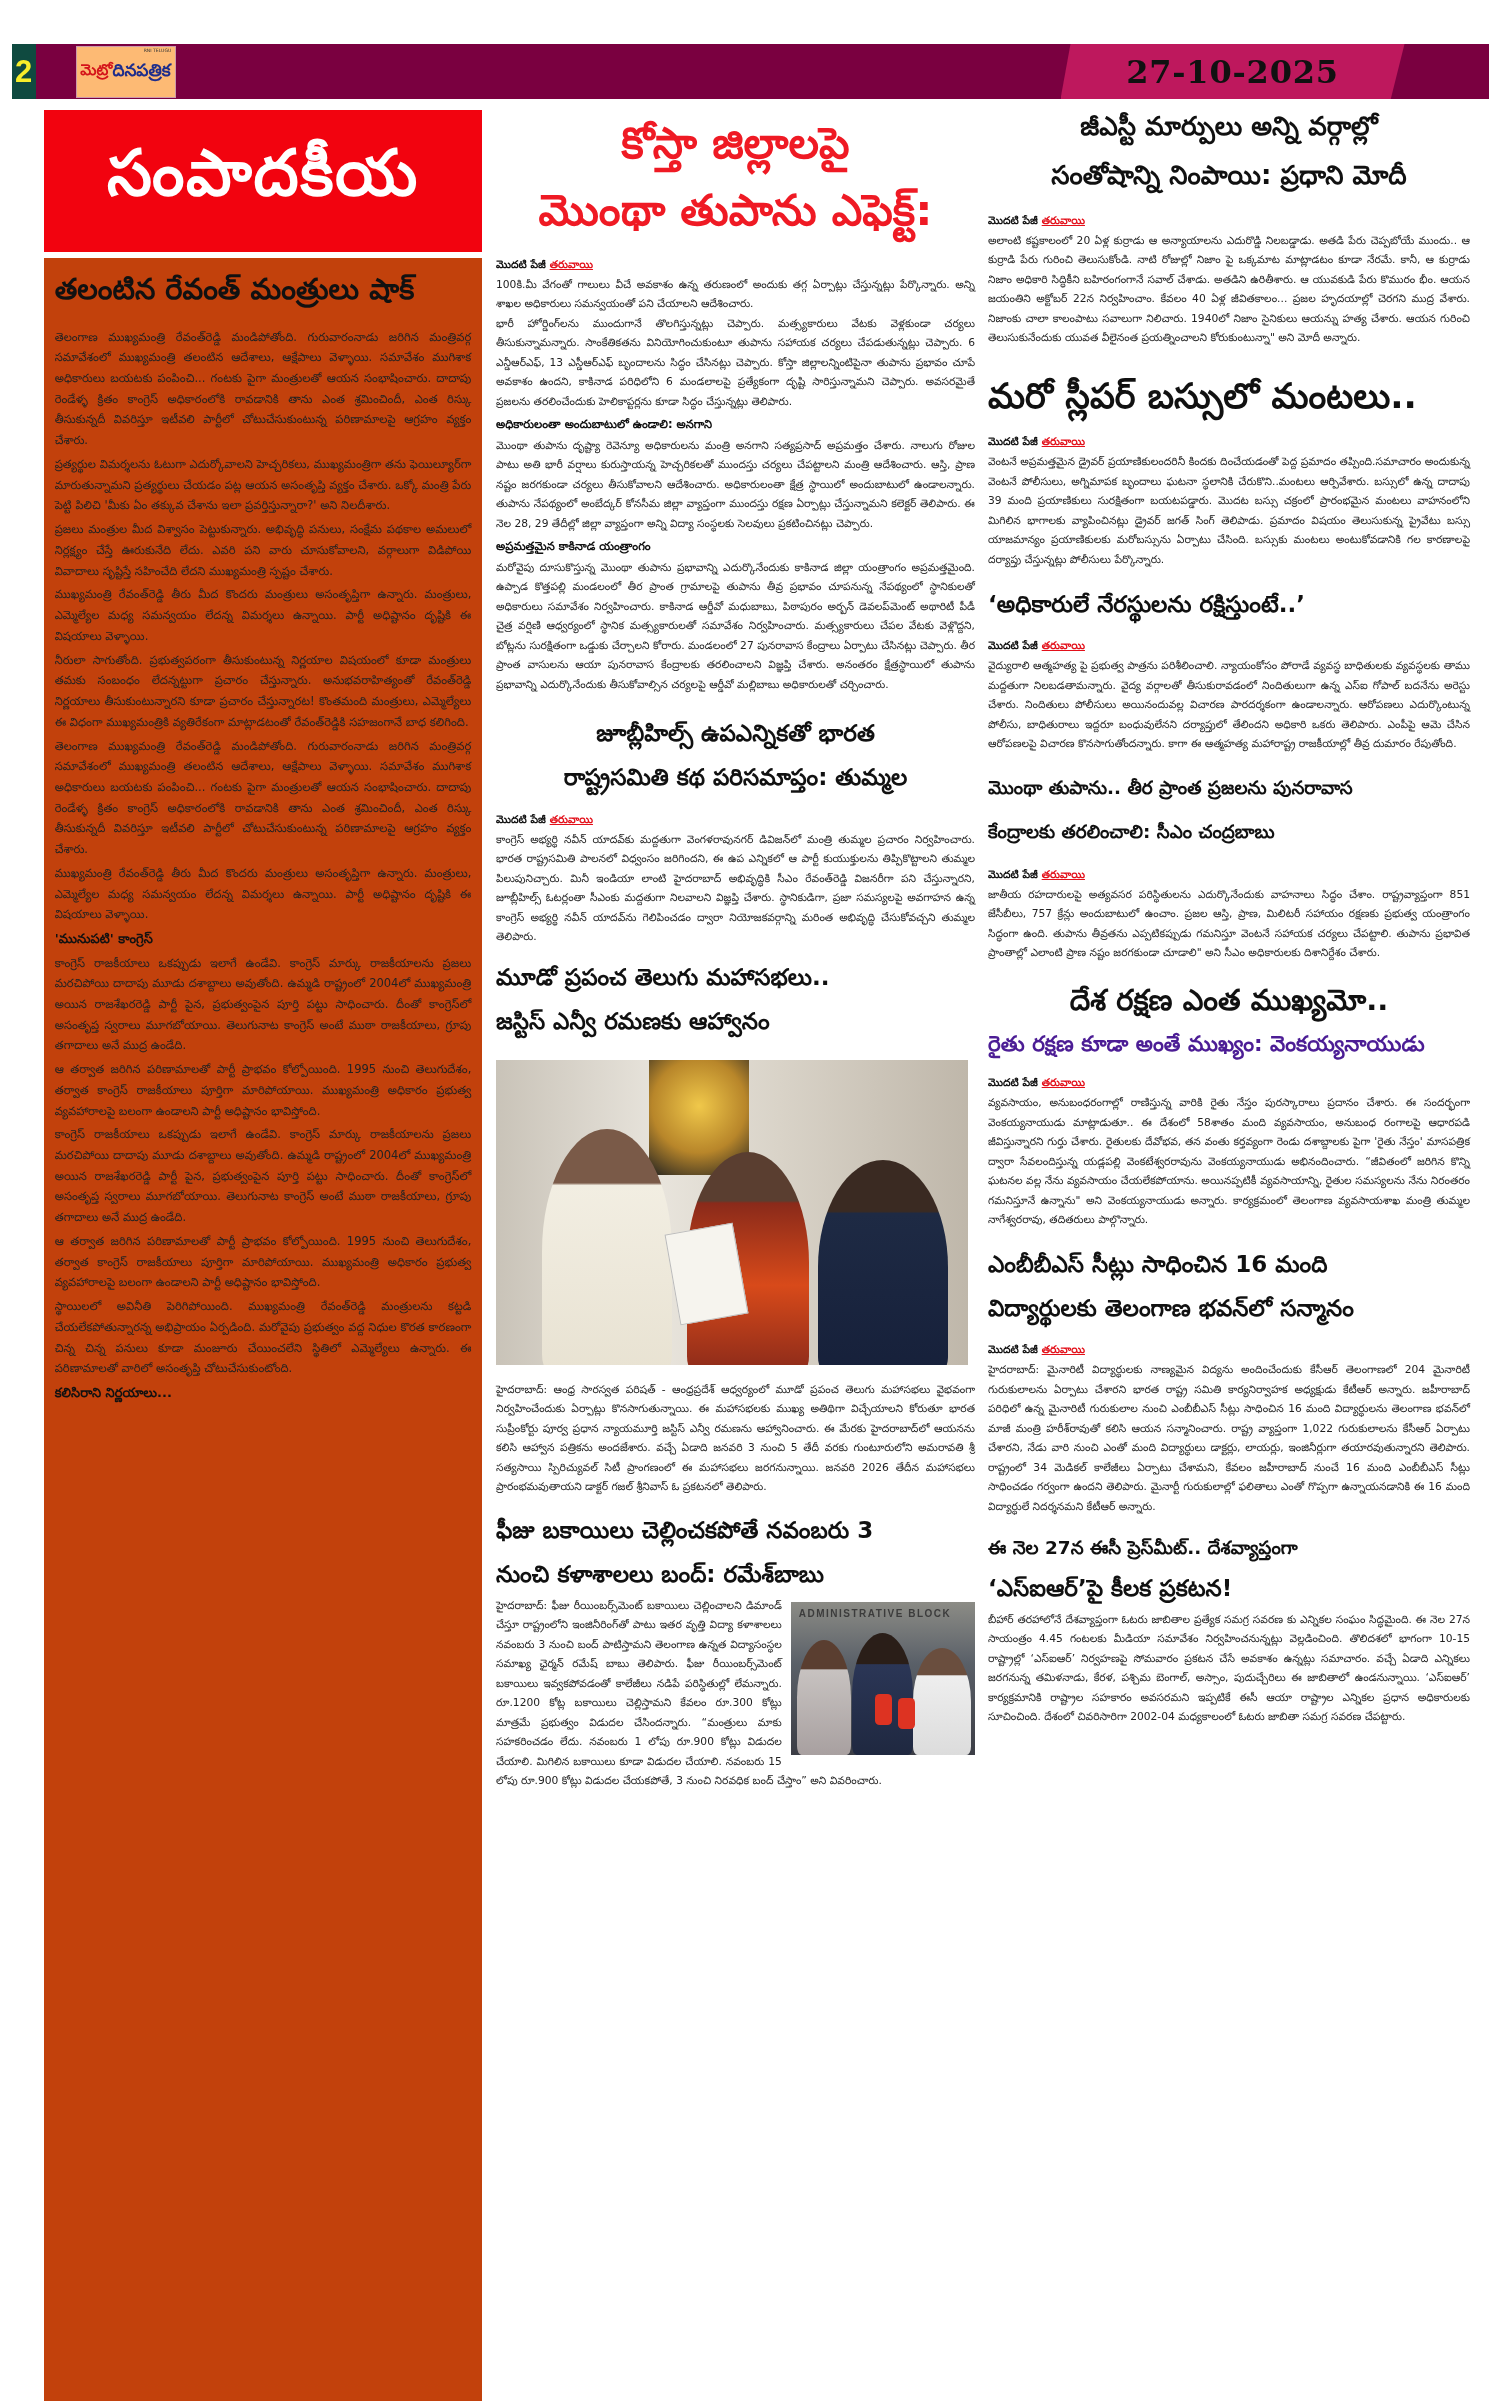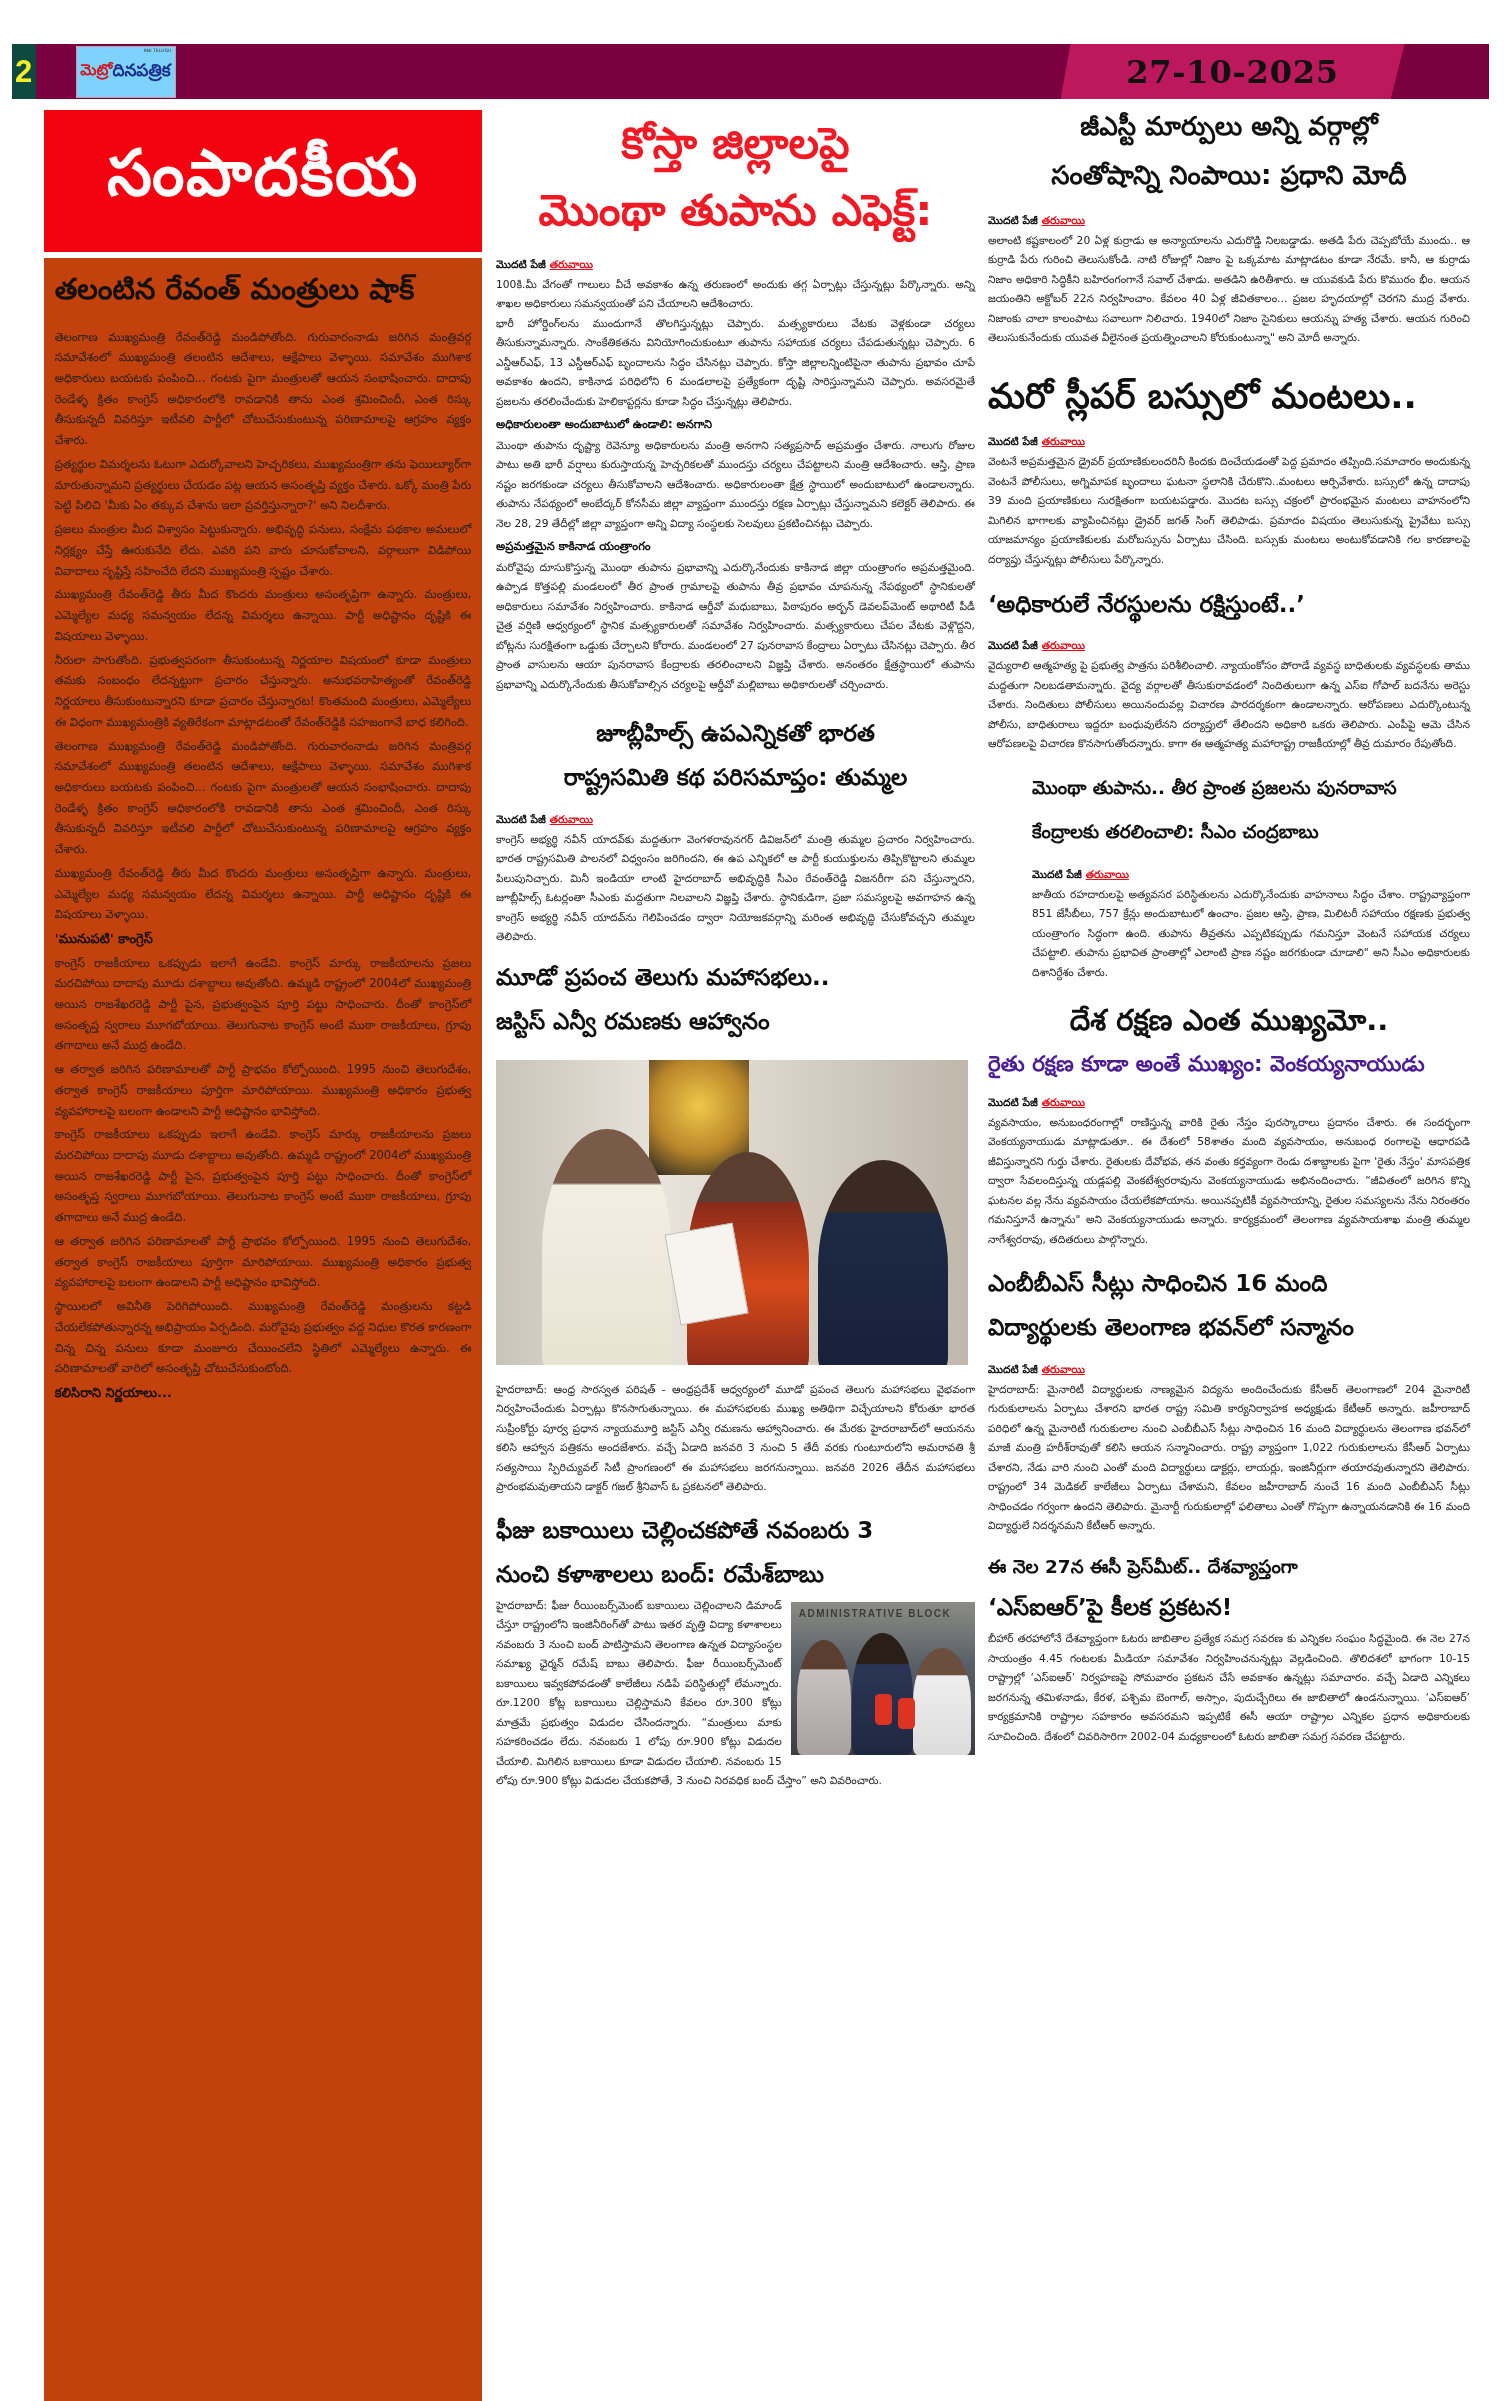--- a/index.html
+++ b/index.html
@@ -3,21 +3,21 @@
 <meta charset="utf-8">
 <style>
   * { box-sizing: border-box; margin: 0; padding: 0; }
   html, body { width: 1505px; height: 2401px; background: #ffffff; overflow: hidden; }
   body { font-family: "DejaVu Sans", sans-serif; color: #1a1a1a; position: relative; }
 
   
   .masthead { position: absolute; left: 11.5px; top: 44px; width: 1477px; height: 55px; background: #7a0040; }
   .page-num { position: absolute; left: 0; top: 0; width: 24px; height: 55px; background: #0f4a40; color: #f7ee2a;
     font: bold 31px "Liberation Sans", sans-serif; display: flex; align-items: center; justify-content: center; }
-  .logo-box { position: absolute; left: 64px; top: 1.5px; width: 100px; height: 52px; background: #7dd3fc; border: 0.8px solid #c9a; 
+  .logo-box { position: absolute; left: 64px; top: 1.5px; width: 100px; height: 52px; background: #fdba74; border: 0.8px solid #c9a; 
     display: flex; align-items: center; justify-content: center; overflow: hidden; }
   .logo-red { color: #d4141a; font: bold 15.3px "DejaVu Sans", sans-serif; }
   .logo-blue { color: #1d2d8c; font: bold 17px "DejaVu Sans", sans-serif; }
   .logo-tag { position: absolute; top: 1.5px; right: 3.1px; font: 4.6px "DejaVu Sans", sans-serif; color: #333; }
   .date-slant { position: absolute; left: 1049px; top: 0; width: 344px; height: 55px; background: #be185d;
     clip-path: polygon(10px 0, 100% 0, 96% 100%, 0 100%); display: flex; align-items: center; justify-content: center; }
   .date-text { font: 900 32px "DejaVu Serif", serif; letter-spacing: 0.8px; color: #111; }
 
   
   .col { position: absolute; }
@@ -167,21 +167,21 @@
 
   <article style="margin-top:12.2px;">
     <div class="hl-black-m">‘అధికారులే నేరస్థులను రక్షిస్తుంటే..’</div>
     <div class="kicker">
       <span>మొదటి పేజీ</span>
       <span class="k-red">తరువాయి</span>
     </div>
     <p class="body-p">వైద్యురాలి ఆత్మహత్య పై ప్రభుత్వ పాత్రను పరిశీలించాలి. న్యాయంకోసం పోరాడే వ్యవస్థ బాధితులకు వ్యవస్థలకు తాము మద్దతుగా నిలబడతామన్నారు. వైద్య వర్గాలతో తీసుకురావడంలో నిందితులుగా ఉన్న ఎస్ఐ గోపాల్ బదనేను అరెస్టు చేశారు. నిందితులు పోలీసులు అయినందువల్ల విచారణ పారదర్శకంగా ఉండాలన్నారు. ఆరోపణలు ఎదుర్కొంటున్న పోలీసు, బాధితురాలు ఇద్దరూ బంధువులేనని దర్యాప్తులో తేలిందని అధికారి ఒకరు తెలిపారు. ఎంపీపై ఆమె చేసిన ఆరోపణలపై విచారణ కొనసాగుతోందన్నారు. కాగా ఈ ఆత్మహత్య మహారాష్ట్ర రాజకీయాల్లో తీవ్ర దుమారం రేపుతోంది.</p>
   </article>
 
-  <article style="margin-top:12.2px;margin-left:44px;">
+  <article style="margin-top:12.2px;">
     <div class="hl-black-m" style="font-size:18.4px;">మొంథా తుపాను.. తీర ప్రాంత ప్రజలను పునరావాస</div>
     <div class="hl-black-m" style="font-size:18.4px;">కేంద్రాలకు తరలించాలి: సీఎం చంద్రబాబు</div>
     <div class="kicker">
       <span>మొదటి పేజీ</span>
       <span class="k-red">తరువాయి</span>
     </div>
     <p class="body-p">జాతీయ రహదారులపై అత్యవసర పరిస్థితులను ఎదుర్కొనేందుకు వాహనాలు సిద్ధం చేశాం. రాష్ట్రవ్యాప్తంగా 851 జేసీబీలు, 757 క్రేన్లు అందుబాటులో ఉంచాం. ప్రజల ఆస్తి, ప్రాణ, మిలిటరీ సహాయం రక్షణకు ప్రభుత్వ యంత్రాంగం సిద్ధంగా ఉంది. తుపాను తీవ్రతను ఎప్పటికప్పుడు గమనిస్తూ వెంటనే సహాయక చర్యలు చేపట్టాలి. తుపాను ప్రభావిత ప్రాంతాల్లో ఎలాంటి ప్రాణ నష్టం జరగకుండా చూడాలి" అని సీఎం అధికారులకు దిశానిర్దేశం చేశారు.</p>
   </article>
 
   <article style="margin-top:13.8px;">

